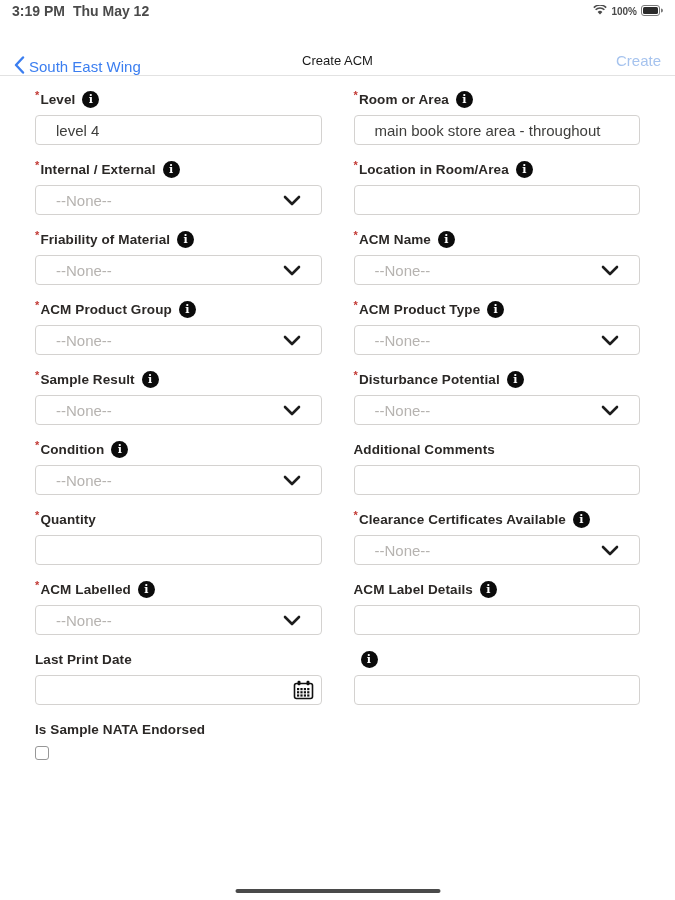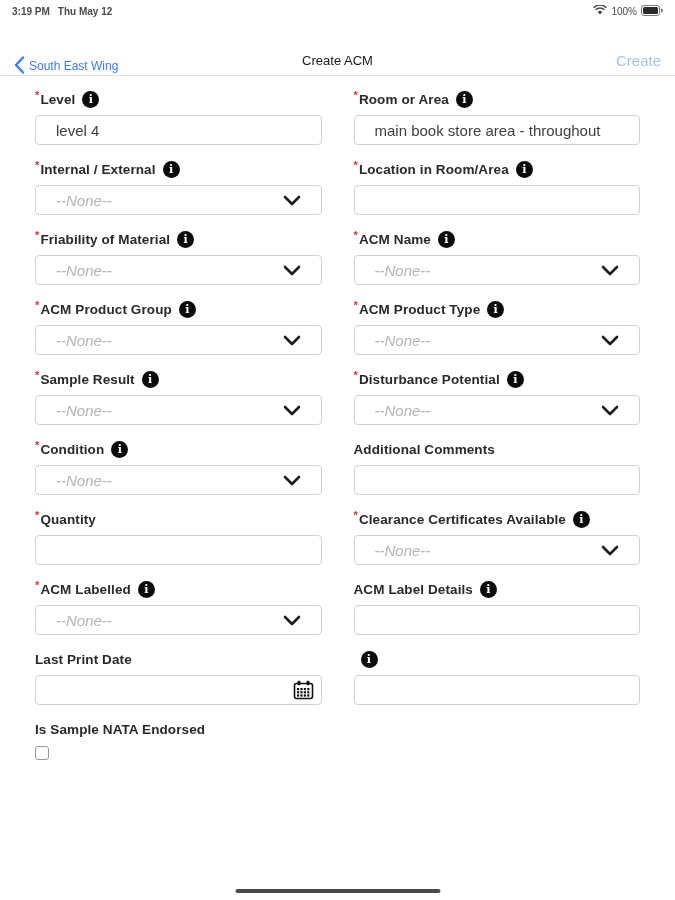--- a/index.html
+++ b/index.html
@@ -1,40 +1,40 @@
 <!DOCTYPE html>
 <html style="--accent-blue: #3b7ef0; --create-blue: #a6c3ee; --required-red: #c23934;"><head>
 <meta charset="utf-8">
 <style>
   * { margin:0; padding:0; box-sizing:border-box; }
   html,body { width:675px; height:900px; background:#fff; font-family:"Liberation Sans", sans-serif; overflow:hidden; }
   #screen { position:relative; width:675px; height:900px; background:#fff; }
 
   
   .status-bar { position:absolute; top:0; left:0; right:0; height:20px; display:flex; justify-content:space-between; align-items:center; padding:2px 12px 0 12px; }
-  .status-left { display:flex; gap:8px; font-size:10px; font-weight:bold; color:#4a4a4a; }
-  .status-right { display:flex; align-items:center; gap:4px; font-size:10px; font-weight:normal; color:#4a4a4a; }
+  .status-left { display:flex; gap:8px; font-size:14px; font-weight:bold; color:#4a4a4a; }
+  .status-right { display:flex; align-items:center; gap:4px; font-size:10px; font-weight:bold; color:#4a4a4a; }
 
   
   .nav-bar { position:absolute; top:45px; left:0; right:0; height:31px; display:flex; align-items:center; padding:0 14px; border-bottom:1px solid #e2e2e2; }
-  .nav-back { display:flex; align-items:center; gap:4px; color:var(--accent-blue); font-size:12px; cursor:pointer; flex:1;margin-top:12px; }
+  .nav-back { display:flex; align-items:center; gap:4px; color:var(--accent-blue); font-size:15px; cursor:pointer; flex:1;margin-top:12px; }
   .nav-title { position:absolute; left:0; right:0; text-align:center; font-size:13px; color:#1a1a1a; pointer-events:none; }
   .nav-create { margin-left:auto; color:var(--create-blue); font-size:15px; cursor:pointer; z-index:2; }
 
   
   .form-grid { position:absolute; top:88px; left:35px; width:605px; display:grid; grid-template-columns:1fr 1fr; column-gap:32px; }
   .field-cell { margin-bottom:13px; min-height:51px; }
   .field-label { display:flex; align-items:center; min-height:23px; margin-bottom:4px; font-size:13.5px; font-weight:bold; color:#2b2826; letter-spacing:0.1px; }
   .req::before { content:"*"; color:var(--required-red); font-size:11px; vertical-align:top; margin-right:1px; position:relative; top:-3px; }
   .info-icon { display:inline-flex; align-items:center; justify-content:center; width:17px; height:17px; margin-left:7px; border-radius:50%; background:#0b0b0b; color:#fff; font-family:"DejaVu Serif", serif; font-size:11px; font-weight:bold; font-style:normal; cursor:pointer; flex:none; }
 
   .text-input, .select-box, .date-box { width:100%; height:30px; border:1px solid #d4d2d0; border-radius:4px; background:#fff; font-size:15px; color:#3e3e3c; padding:0 20px; display:flex; align-items:center; }
   input.text-input { outline:none; font-family:"Liberation Sans", sans-serif; }
   .select-box { justify-content:space-between; cursor:pointer; }
-  .select-value { color:#b6b3b0;font-style:italic; }
+  .select-value { color:#b6b3b0; }
   .chevron { flex:none; margin-left:6px; }
   .date-box { position:relative; cursor:pointer; }
   .cal-icon { position:absolute; right:7px; top:50%; transform:translateY(-50%); }
   .checkbox { width:14px; height:14px; border:1.5px solid #979797; border-radius:3px; background:#fff; margin-top:5px; cursor:pointer; }
 
   .home-indicator { position:absolute; bottom:7px; left:50%; transform:translateX(-50%); width:205px; height:4.5px; background:#4a4a4a; border-radius:3px; }
 </style>
 </head>
 <body>
 

